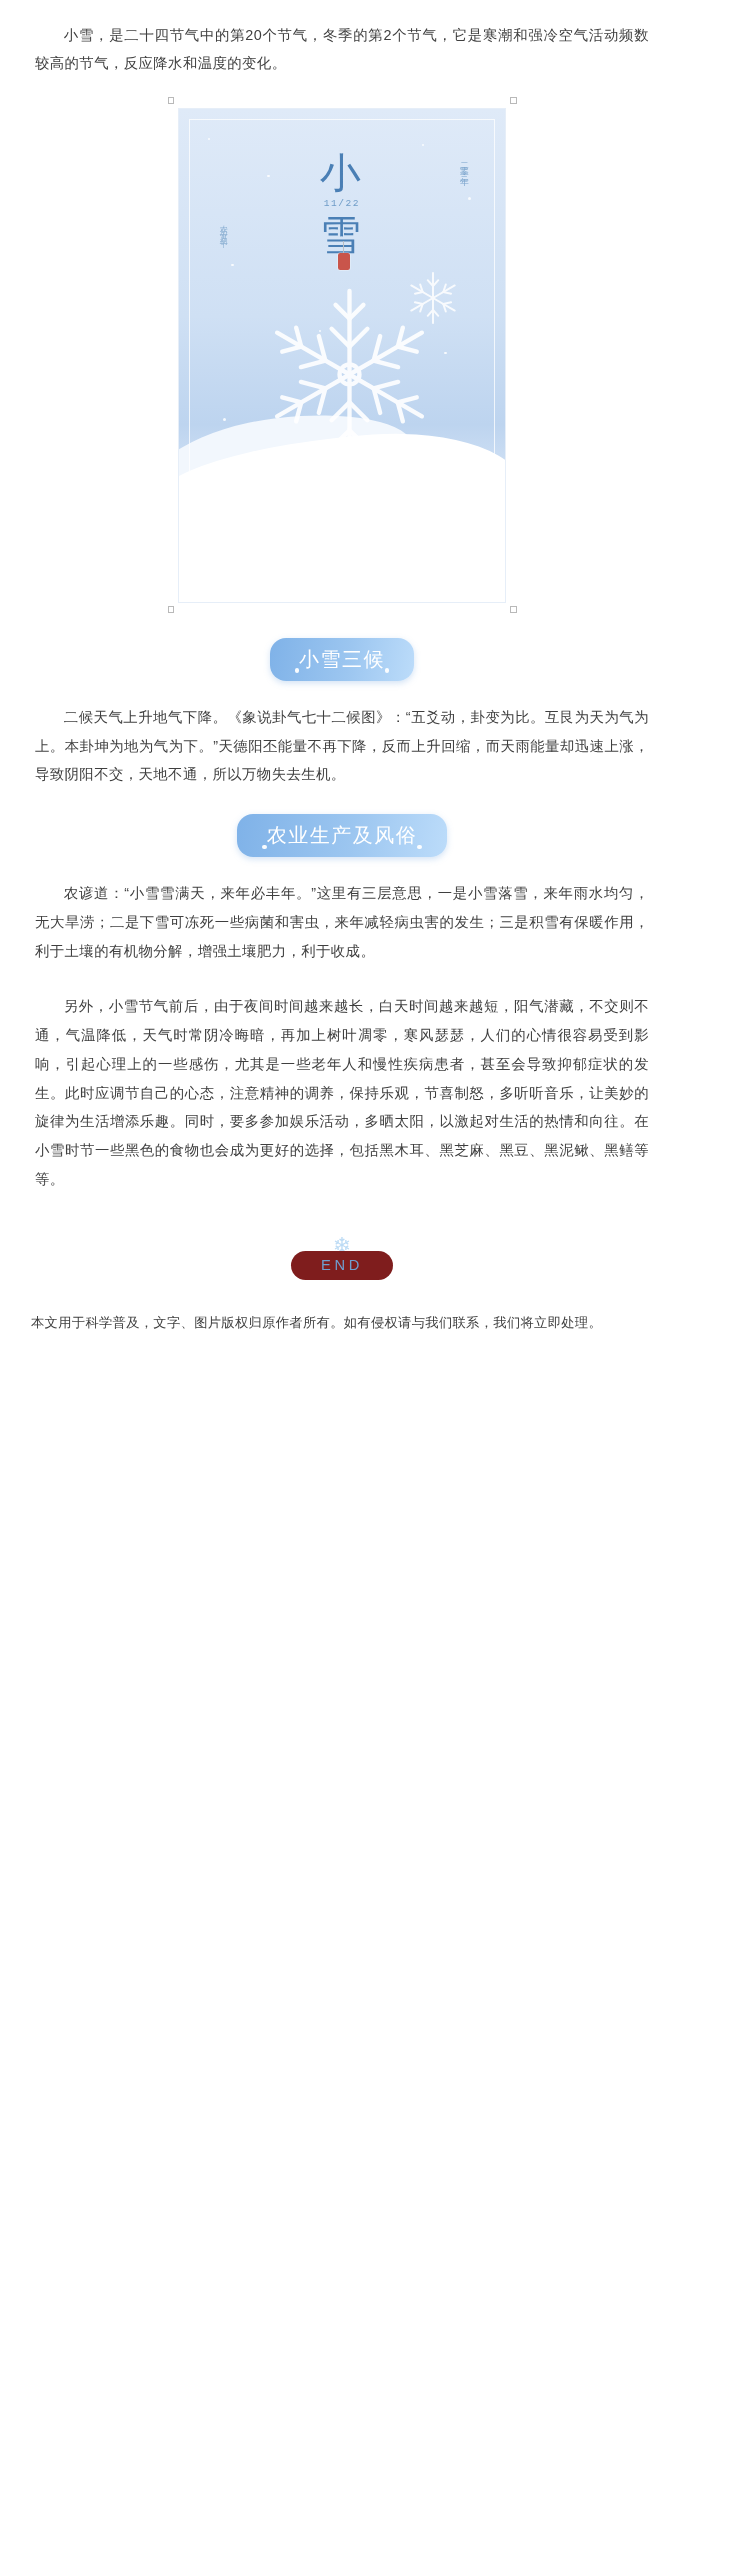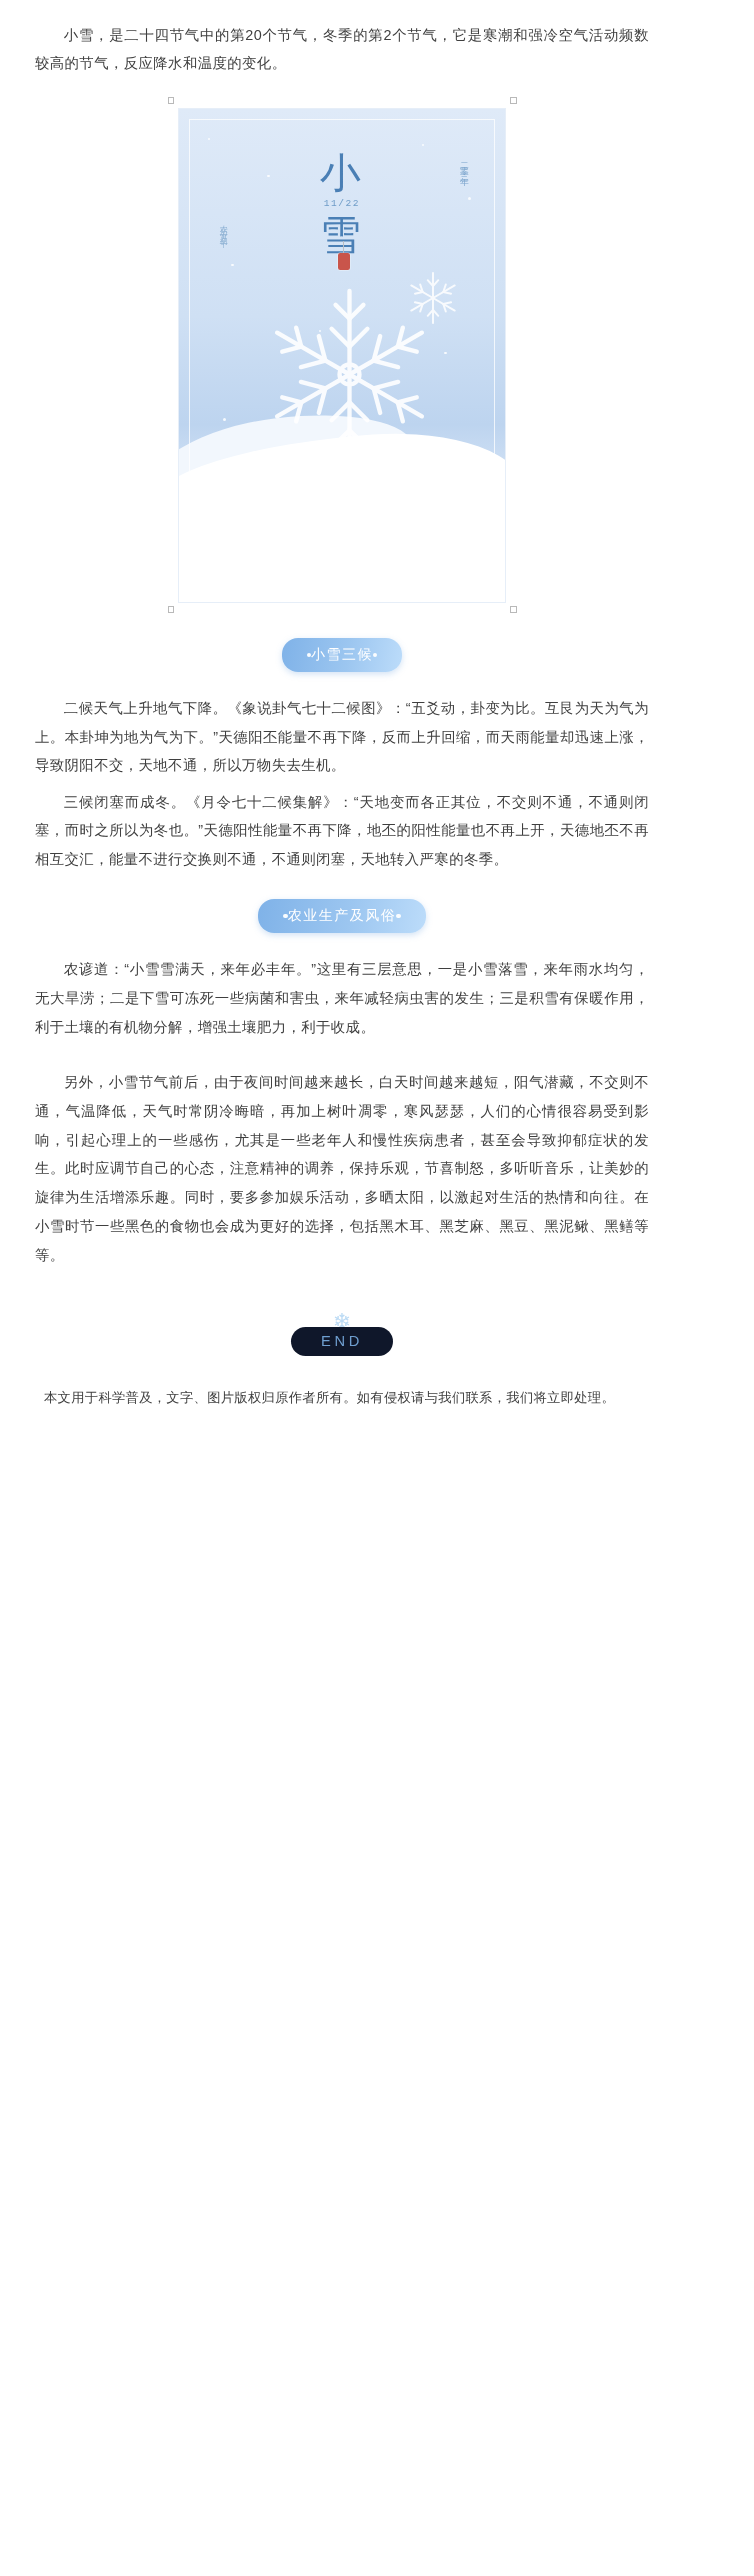--- a/index.html
+++ b/index.html
@@ -169,27 +169,27 @@
   }
   
   .pill-wrap {
     display: flex;
     justify-content: center;
     margin: 25px 0 22px 0;
   }
   .pill {
     position: relative;
     display: inline-flex;
-    align-items: center;
+    align-items: flex-end;
     gap: 0;
     padding: 8px 25px;
     border-radius: 16px;
     background: linear-gradient(100deg, #7fb2e8 0%, #9cc6f0 55%, #bcdcfa 100%);
     color: #ffffff;
-    font-size: 14px;
+    font-size: 20px;
     letter-spacing: 1.5px;
     box-shadow: 0 2.2px 5.9px rgba(130,175,225,0.35);
   }
   .pill .dotm {
     width: 4.4px; height: 4.4px; border-radius: 50%;
     background: #ffffff;
     opacity: 0.95;
     flex: 0 0 auto;
   }
   .pill-tail-l, .pill-tail-r {
@@ -210,30 +210,30 @@
     align-items: center;
     margin: 41px 0 29.5px 0;
   }
   .end-snow {
     color: #bcdbf5;
     font-size: 22px;
     line-height: 1;
     margin-bottom: -5.9px;
   }
   .end-pill {
-    background: #0f172a;
+    background: #7f1d1d;
     color: #6f9fd0;
     font-size: 14.7px;
     letter-spacing: 3.7px;
     padding: 6.6px 29.5px;
     border-radius: 14.7px;
   }
   
   .footer {
-    padding: 0 44px;
+    padding: 0 31px;
     margin-top: 19px;
   }
   .footer p {
     font-size: 13.3px;
     line-height: 1.95;
     color: #3f3f3f;
     margin: 0;
     letter-spacing: 0.3px;
   }
   .spacer-lg { height: 19px; }
@@ -378,21 +378,20 @@
       <span class="pill-tail-l"></span>
       <span class="dotm"></span>
       <span>小雪三候</span>
       <span class="dotm"></span>
       <span class="pill-tail-r"></span>
     </div>
   </div>
 
   <div class="content">
     <p class="para">二候天气上升地气下降。《象说卦气七十二候图》：“五爻动，卦变为比。互艮为天为气为上。本卦坤为地为气为下。”天德阳丕能量不再下降，反而上升回缩，而天雨能量却迅速上涨，导致阴阳不交，天地不通，所以万物失去生机。</p>
-    <p class="para">三候闭塞而成冬。《月令七十二候集解》：“天地变而各正其位，不交则不通，不通则闭塞，而时之所以为冬也。”天德阳性能量不再下降，地丕的阳性能量也不再上开，天德地丕不再相互交汇，能量不进行交换则不通，不通则闭塞，天地转入严寒的冬季。</p>
   </div>
 
   <div class="pill-wrap">
     <div class="pill">
       <span class="pill-tail-l"></span>
       <span class="dotm"></span>
       <span>农业生产及风俗</span>
       <span class="dotm"></span>
       <span class="pill-tail-r"></span>
     </div>

